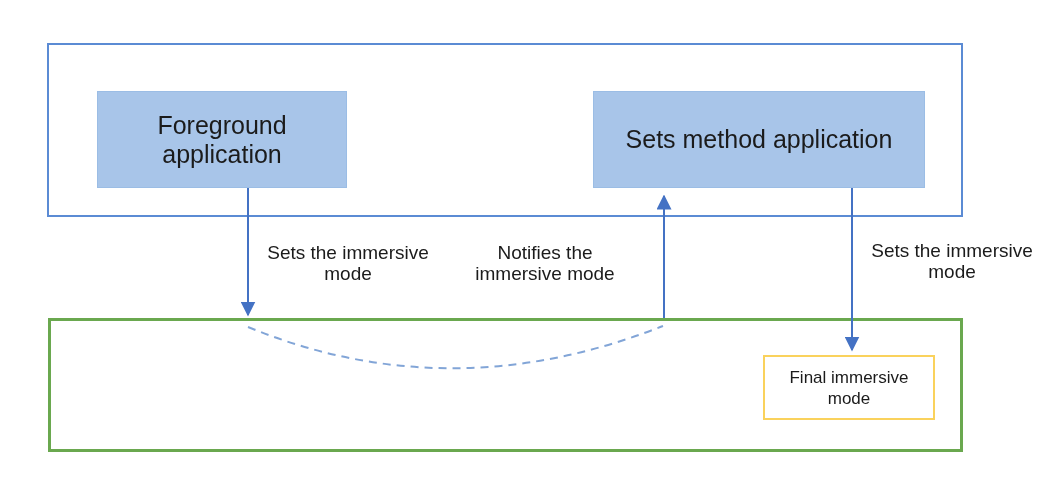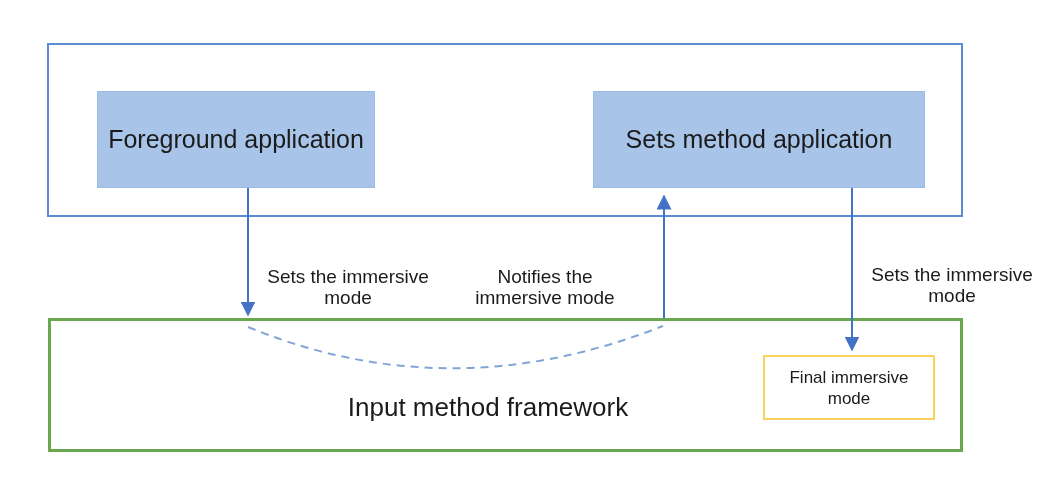--- a/index.html
+++ b/index.html
@@ -38,21 +38,21 @@
     position: absolute;
     background: var(--app-box-fill);
     border: 1px solid var(--app-box-border);
     display: flex;
     align-items: center;
     justify-content: center;
     font-size: 25px;
     color: var(--text);
     text-align: center;
   }
-  .app-box.foreground { left: 97px; top: 91px; width: 278px; height: 97px; }
+  .app-box.foreground { left: 97px; top: 91px; width: 250px; height: 97px; }
   .app-box.inputmethod { left: 593px; top: 91px; width: 332px; height: 97px; }
   
   .framework-box {
     position: absolute;
     left: 48px; top: 318px;
     width: 915px; height: 134px;
     border: 3px solid var(--framework-border);
     background: transparent;
   }
   .framework-title {
@@ -78,21 +78,20 @@
     text-align: center;
   }
   
   .edge-label {
     position: absolute;
     width: 200px;
     text-align: center;
     font-size: 19px;
     line-height: 21px;
     color: var(--text);
-    margin-top: 24px;
   }
   .edge-label.left   { left: 248px; top: 242px; }
   .edge-label.middle { left: 445px; top: 242px; }
   .edge-label.right  { left: 852px; top: 240px; }
   .multiline { white-space: pre-line; }
   
   .overlay {
     position: absolute;
     left: 0; top: 0;
     width: 1052px; height: 503px;
@@ -120,21 +119,20 @@
 
   <div class="app-box foreground">
     <span>Foreground application</span>
   </div>
 
   <div class="app-box inputmethod">
     <span>Sets method application</span>
   </div>
 
   <div class="framework-box"></div>
-  <div class="framework-title">Input method framework</div>
 
   <div class="final-box">
     <span class="multiline">Final immersive
 mode</span>
   </div>
 
   <svg class="overlay" viewBox="0 0 1052 503" xmlns="http://www.w3.org/2000/svg">
     <defs>
       <marker id="arrowhead" viewBox="0 0 10 10" refX="9" refY="5" markerWidth="7.5" markerHeight="7.5" orient="auto-start-reverse">
         <path d="M 0 0 L 10 5 L 0 10 z" class="arrowhead-fill"></path>

